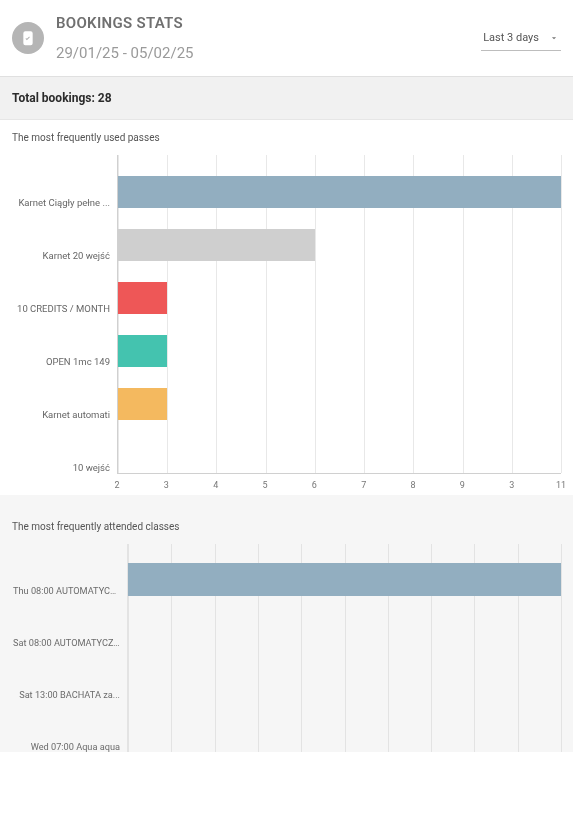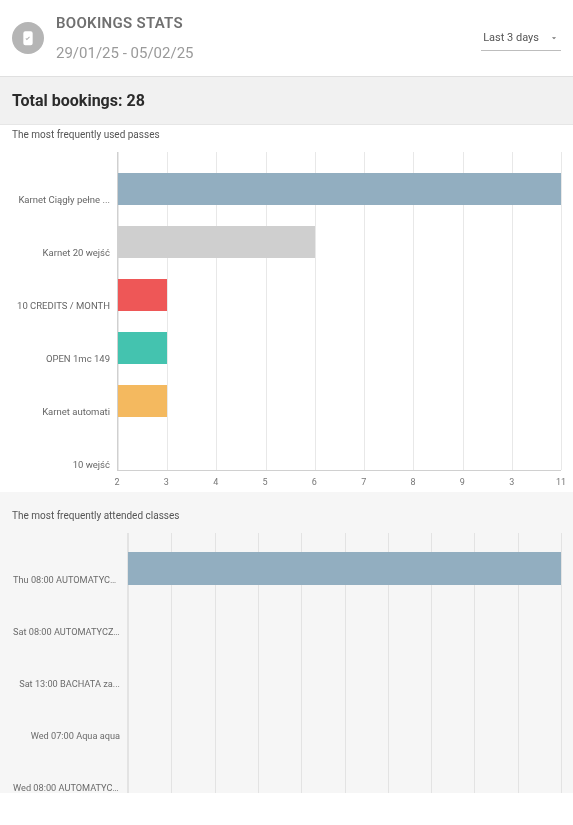--- a/index.html
+++ b/index.html
@@ -45,28 +45,28 @@
     color: #555;
     padding: 6px 2px;
     border-bottom: 1px solid #bdbdbd;
     cursor: pointer;
   }
   .range-select svg { width: 10px; height: 10px; fill: #777; }
 
   .total-bar {
     background: #f1f1f1;
     padding: 14px 12px;
-    font-size: 16px;
+    font-size: 12px;
     font-weight: 700;
     color: #2b2b2b;
     border-bottom: 1px solid #e6e6e6;
   }
   .total-bar .label { font-weight: 700; }
 
-  .chart-section { padding: 4px 12px 0 12px; }
+  .chart-section { padding: 12px 12px 0 12px; }
   .chart-title {
     font-size: 10px;
     color: #555;
     margin-bottom: 12px;
   }
 
   .chart {
     position: relative;
   }
   .plot-area {
@@ -234,19 +234,15 @@
           <div class="bar" style="width: 0%; background: rgb(207, 207, 207);"></div>
         </div>
         <div class="bar-row">
           <div class="bar-label">Sat 13:00 BACHATA za...</div>
           <div class="bar" style="width: 0%; background: rgb(207, 207, 207);"></div>
         </div>
         <div class="bar-row">
           <div class="bar-label">Wed 07:00 Aqua aqua</div>
           <div class="bar" style="width: 0%; background: rgb(207, 207, 207);"></div>
         </div>
-        <div class="bar-row">
-          <div class="bar-label">Wed 08:00 AUTOMATYCZ...</div>
-          <div class="bar" style="width: 0%; background: rgb(207, 207, 207);"></div>
-        </div>
       </div>
   </div>
 </div>
 
 </body></html>

